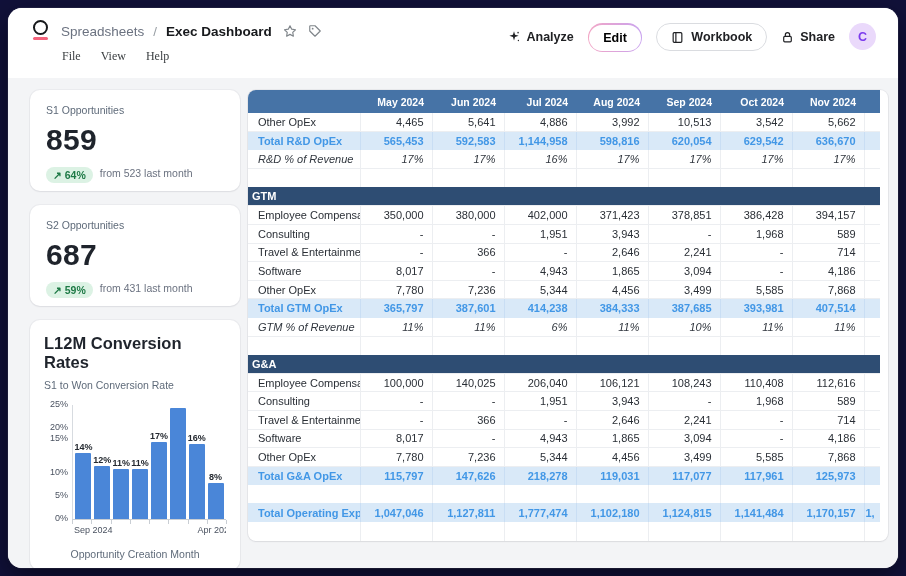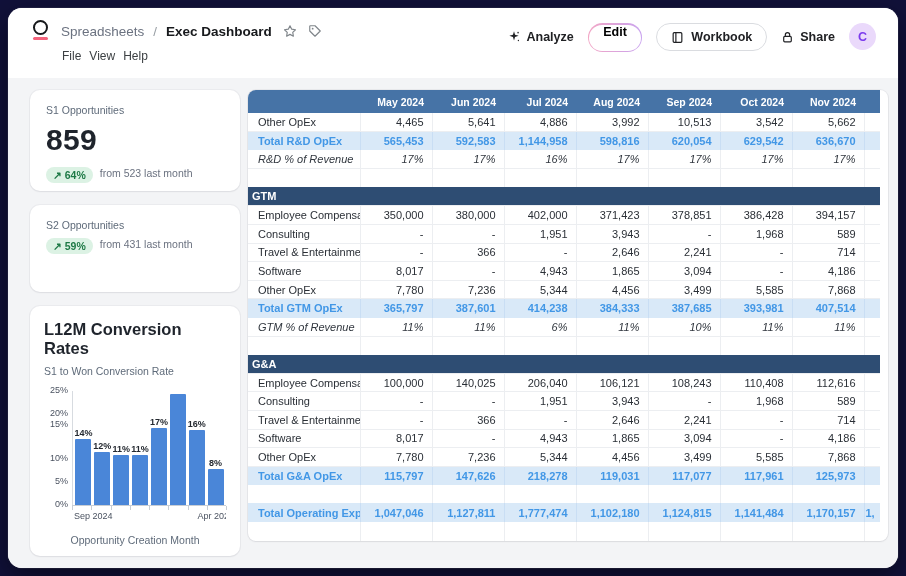--- a/index.html
+++ b/index.html
@@ -20,26 +20,26 @@
   .topbar { height:70px; padding:12px 22px 0 22px; display:flex; justify-content:space-between; background:#fff; flex:0 0 auto; }
   .topbar-left { display:flex; flex-direction:column; gap:7px; }
   .crumb-row { display:flex; align-items:center; gap:9px; }
   .logo { width:20px; height:22px; display:flex; flex-direction:column; align-items:center; gap:2px; cursor:pointer; margin-right:2px; }
   .logo-o { width:15px; height:15px; border:2.6px solid #17191c; border-radius:50%; }
   .logo-underline { width:15px; height:3px; background:var(--logo_pink,#f4637c); border-radius:2px; }
   .crumb-section { color:#6b7280; font-size:13.5px; cursor:pointer; }
   .crumb-sep { color:#9aa0a6; font-size:13.5px; }
   .crumb-title { color:#17191c; font-size:13.5px; font-weight:bold; }
   .hdr-icon { display:inline-flex; align-items:center; color:#80868b; margin-left:2px; cursor:pointer; }
-  .menu-row { display:flex; gap:8px; padding-left:32px; }
+  .menu-row { display:flex; gap:20px; padding-left:32px;font-family:Liberation Serif, serif; }
   .menu-item { font-size:12px; color:#3c4043; cursor:pointer; }
 
   .topbar-right { display:flex; align-items:flex-start; gap:14px; padding-top:3px; }
   .action { display:flex; align-items:center; gap:6px; font-size:12.5px; font-weight:600; color:#202124; cursor:pointer; height:28px; }
-  .pill { border-radius:15px; background:#fff; padding:0 14px; display:flex; gap:7px; }
+  .pill { border-radius:15px; background:#fff; padding:0 14px; display:flex; align-items:center; gap:7px; }
   .edit-wrap { background:linear-gradient(90deg,#f2a6c5,#c9a3ef); padding:1.5px; border-radius:16px; cursor:pointer; }
   .edit-pill { height:26px; }
   .workbook-pill { height:28px; border:1px solid #dadce0; }
   .avatar { width:27px; height:27px; border-radius:50%; background:#ead9fb; color:#7c3aed; font-size:12.5px; font-weight:bold; display:flex; align-items:center; justify-content:center; cursor:pointer; }
 
   
   .content { flex:1; background:#f3f4f6; display:flex; gap:8px; padding:12px 10px 12px 22px; overflow:hidden; }
   .sidebar { width:210px; flex:0 0 auto; display:flex; flex-direction:column; gap:14px; }
   .card { background:#fff; border-radius:10px; box-shadow:0 1px 2px rgba(16,24,40,.06), 0 0 0 1px rgba(16,24,40,.04); padding:14px 16px; }
   .stat-card { height:101px; }
@@ -164,20 +164,21 @@
           <div class="stat-label">S1 Opportunities</div>
           <div class="stat-value">859</div>
           <div class="stat-delta">
             <span class="badge"><span>↗</span> <span>64%</span></span>
             <span class="stat-caption">from 523 last month</span>
           </div>
         </div>
 
         <div class="card stat-card">
           <div class="stat-label">S2 Opportunities</div>
+          <div class="stat-value">687</div>
           <div class="stat-delta">
             <span class="badge"><span>↗</span> <span>59%</span></span>
             <span class="stat-caption">from 431 last month</span>
           </div>
         </div>
 
         <div class="card chart-card">
           <div class="chart-title">L12M Conversion Rates</div>
           <div class="chart-subtitle">S1 to Won Conversion Rate</div>
           <div class="chart-area">

